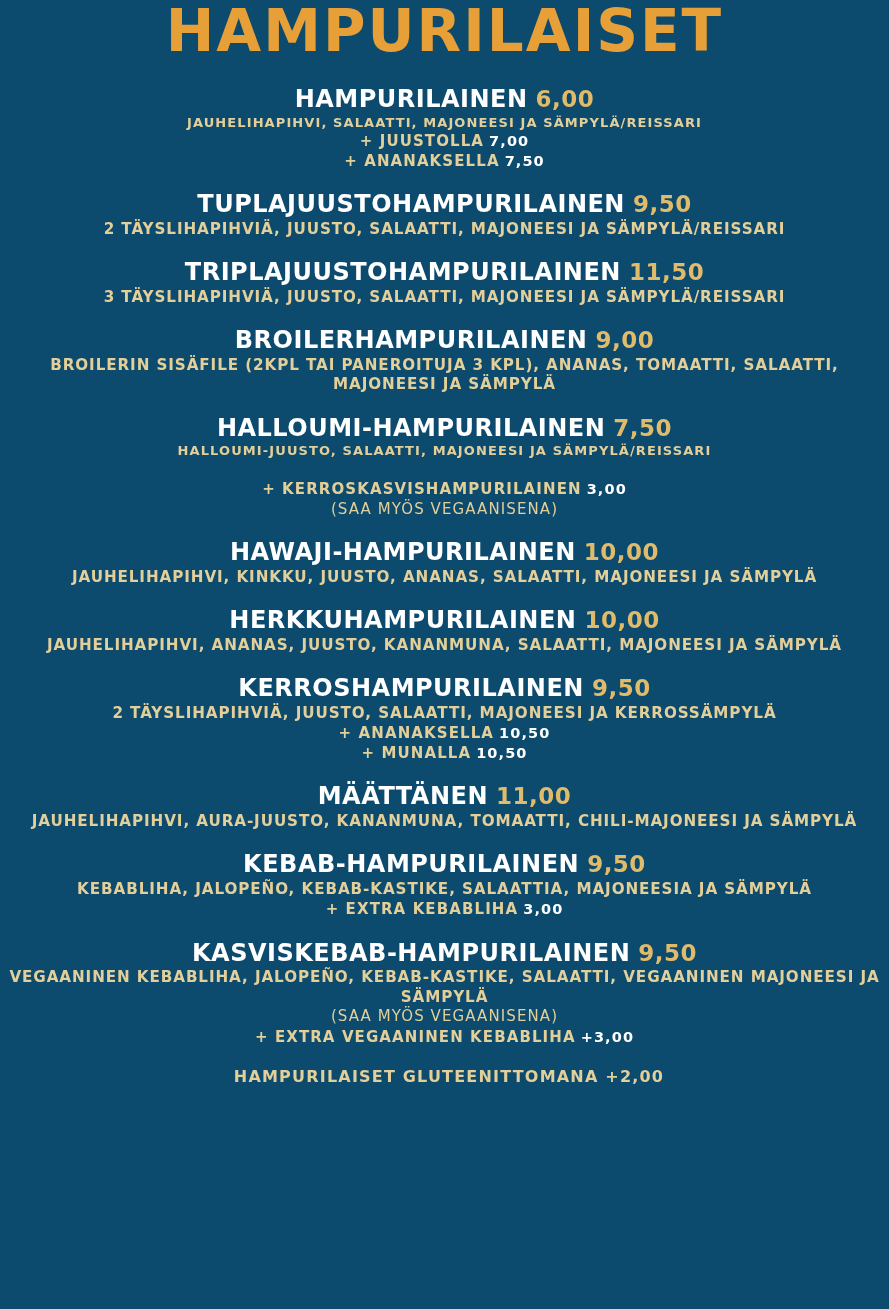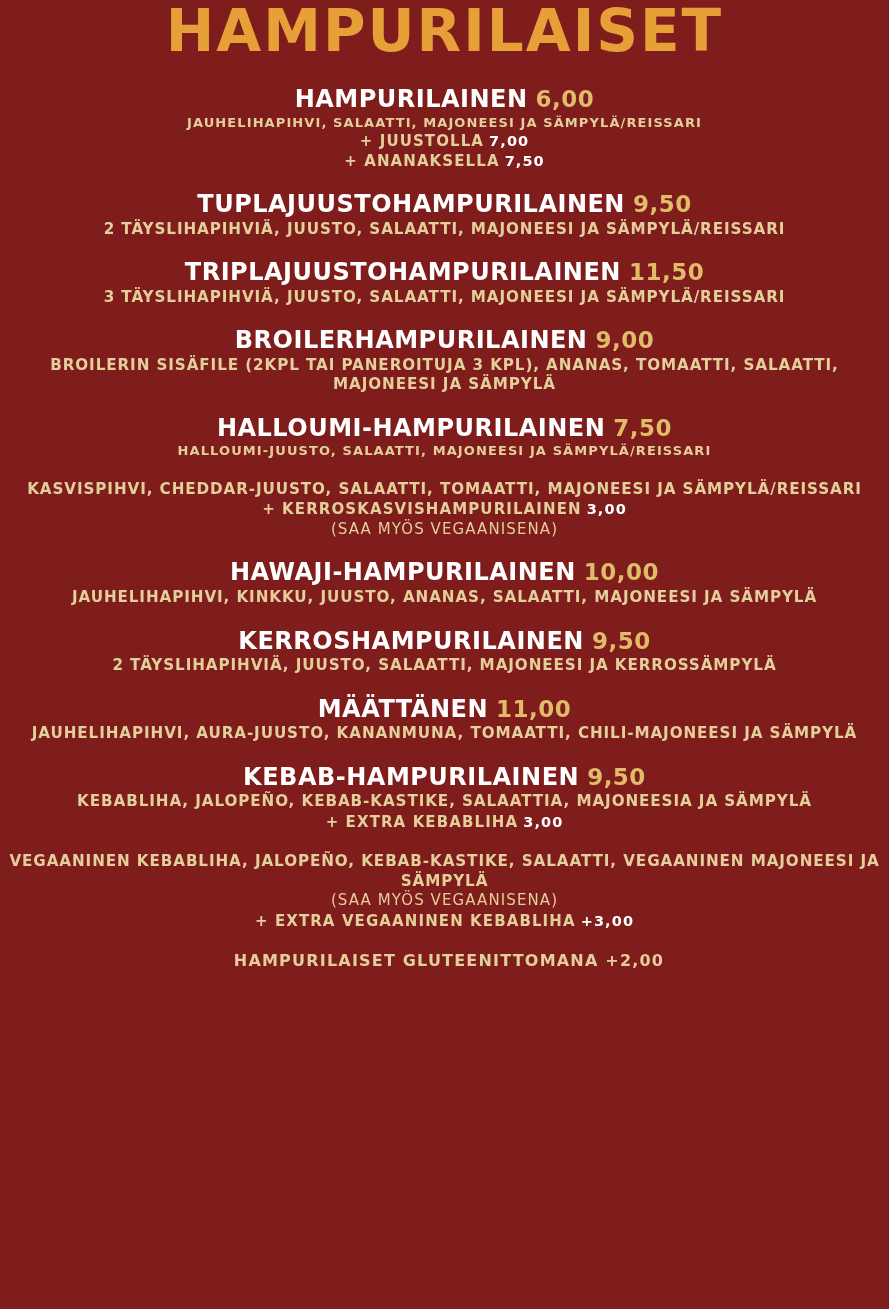--- a/index.html
+++ b/index.html
@@ -11,21 +11,21 @@
     width: 889px;
     height: 1309px;
     overflow: hidden;
     font-family: "DejaVu Sans", sans-serif;
     color: #f1e6c8;
   }
   .menu {
     width: 889px;
     height: 1309px;
     box-sizing: border-box;
-    background: #7f1d1d;
+    background: #0c4a6e;
     padding: 0;
     position: relative;
   }
   .page-title {
     text-align: center;
     font-family: "DejaVu Sans", sans-serif;
     font-weight: 900;
     font-size: 58px;
     letter-spacing: 2px;
     color: #e79f38;
@@ -133,46 +133,54 @@
       </div>
       <div class="item">
         <div class="item-head"><span class="item-name">BROILERHAMPURILAINEN</span><span class="item-price">9,00</span></div>
         <div class="item-desc desc-wide">BROILERIN SISÄFILE (2KPL TAI PANEROITUJA 3 KPL), ANANAS, TOMAATTI, SALAATTI, MAJONEESI JA SÄMPYLÄ</div>
       </div>
       <div class="item">
         <div class="item-head"><span class="item-name">HALLOUMI-HAMPURILAINEN</span><span class="item-price">7,50</span></div>
         <div class="item-desc">HALLOUMI-JUUSTO, SALAATTI, MAJONEESI JA SÄMPYLÄ/REISSARI</div>
       </div>
       <div class="item">
-        <div class="item-desc desc-wide">KASVISPIHVI, CHEDDAR-JUUSTO, SALAATTI, TOMAATTI, MAJONEESI JA SÄMPYLÄ/REISSARI</div>
         <div class="addons">
           <div class="addon"><span>+ KERROSKASVISHAMPURILAINEN</span><span class="addon-price">3,00</span></div>
         </div>
         <div class="note">(SAA MYÖS VEGAANISENA)</div>
       </div>
       <div class="item">
         <div class="item-head"><span class="item-name">HAWAJI-HAMPURILAINEN</span><span class="item-price">10,00</span></div>
         <div class="item-desc desc-wide">JAUHELIHAPIHVI, KINKKU, JUUSTO, ANANAS, SALAATTI, MAJONEESI JA SÄMPYLÄ</div>
       </div>
       <div class="item">
+        <div class="item-head"><span class="item-name">HERKKUHAMPURILAINEN</span><span class="item-price">10,00</span></div>
+        <div class="item-desc desc-wide">JAUHELIHAPIHVI, ANANAS, JUUSTO, KANANMUNA, SALAATTI, MAJONEESI JA SÄMPYLÄ</div>
+      </div>
+      <div class="item">
         <div class="item-head"><span class="item-name">KERROSHAMPURILAINEN</span><span class="item-price">9,50</span></div>
         <div class="item-desc desc-wide">2 TÄYSLIHAPIHVIÄ, JUUSTO, SALAATTI, MAJONEESI JA KERROSSÄMPYLÄ</div>
+        <div class="addons">
+          <div class="addon"><span>+ ANANAKSELLA</span><span class="addon-price">10,50</span></div>
+          <div class="addon"><span>+ MUNALLA</span><span class="addon-price">10,50</span></div>
+        </div>
       </div>
       <div class="item">
         <div class="item-head"><span class="item-name">MÄÄTTÄNEN</span><span class="item-price">11,00</span></div>
         <div class="item-desc desc-wide">JAUHELIHAPIHVI, AURA-JUUSTO, KANANMUNA, TOMAATTI, CHILI-MAJONEESI JA SÄMPYLÄ</div>
       </div>
       <div class="item">
         <div class="item-head"><span class="item-name">KEBAB-HAMPURILAINEN</span><span class="item-price">9,50</span></div>
         <div class="item-desc desc-wide">KEBABLIHA, JALOPEÑO, KEBAB-KASTIKE, SALAATTIA, MAJONEESIA JA SÄMPYLÄ</div>
         <div class="addons">
           <div class="addon"><span>+ EXTRA KEBABLIHA</span><span class="addon-price">3,00</span></div>
         </div>
       </div>
       <div class="item">
+        <div class="item-head"><span class="item-name">KASVISKEBAB-HAMPURILAINEN</span><span class="item-price">9,50</span></div>
         <div class="item-desc desc-wide">VEGAANINEN KEBABLIHA, JALOPEÑO, KEBAB-KASTIKE, SALAATTI, VEGAANINEN MAJONEESI JA SÄMPYLÄ</div>
         <div class="note">(SAA MYÖS VEGAANISENA)</div>
         <div class="addons">
           <div class="addon"><span>+ EXTRA VEGAANINEN KEBABLIHA</span><span class="addon-price">+3,00</span></div>
         </div>
       </div>
     </div>
   <div class="footer-note">HAMPURILAISET GLUTEENITTOMANA +2,00</div>
 </div>
 

